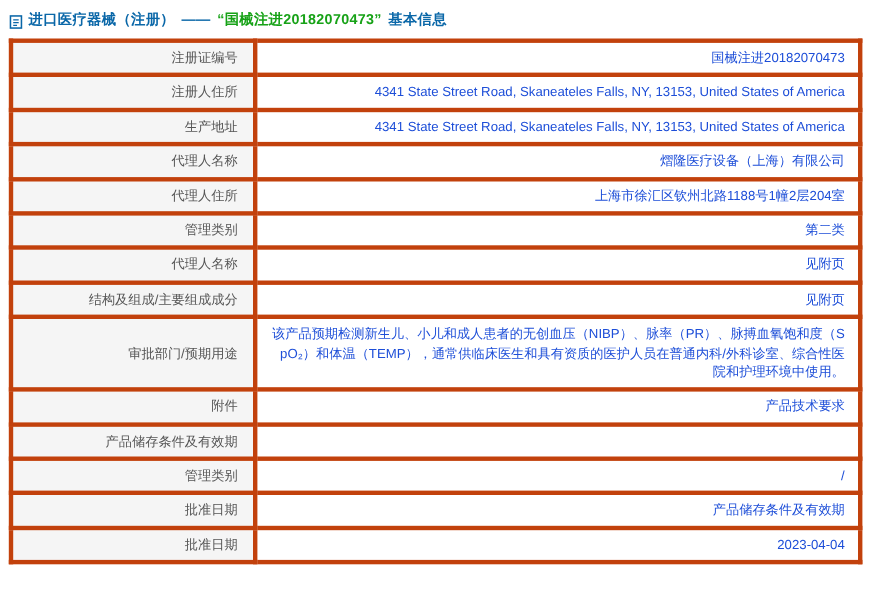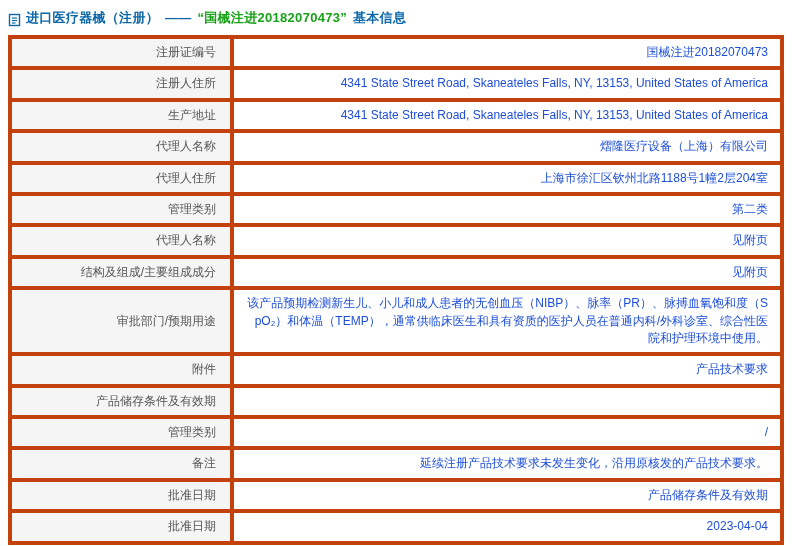--- a/index.html
+++ b/index.html
@@ -118,24 +118,20 @@
         </tr>
         <tr>
           <td class="label-cell">产品储存条件及有效期</td>
           <td class="value-cell"></td>
         </tr>
         <tr>
           <td class="label-cell">管理类别</td>
           <td class="value-cell">/</td>
         </tr>
         <tr>
-          <td class="label-cell">备注</td>
-          <td class="value-cell">延续注册产品技术要求未发生变化，沿用原核发的产品技术要求。</td>
-        </tr>
-        <tr>
           <td class="label-cell">批准日期</td>
           <td class="value-cell">产品储存条件及有效期</td>
         </tr>
         <tr>
           <td class="label-cell">批准日期</td>
           <td class="value-cell">2023-04-04</td>
         </tr>
       </tbody>
   </table>
 

